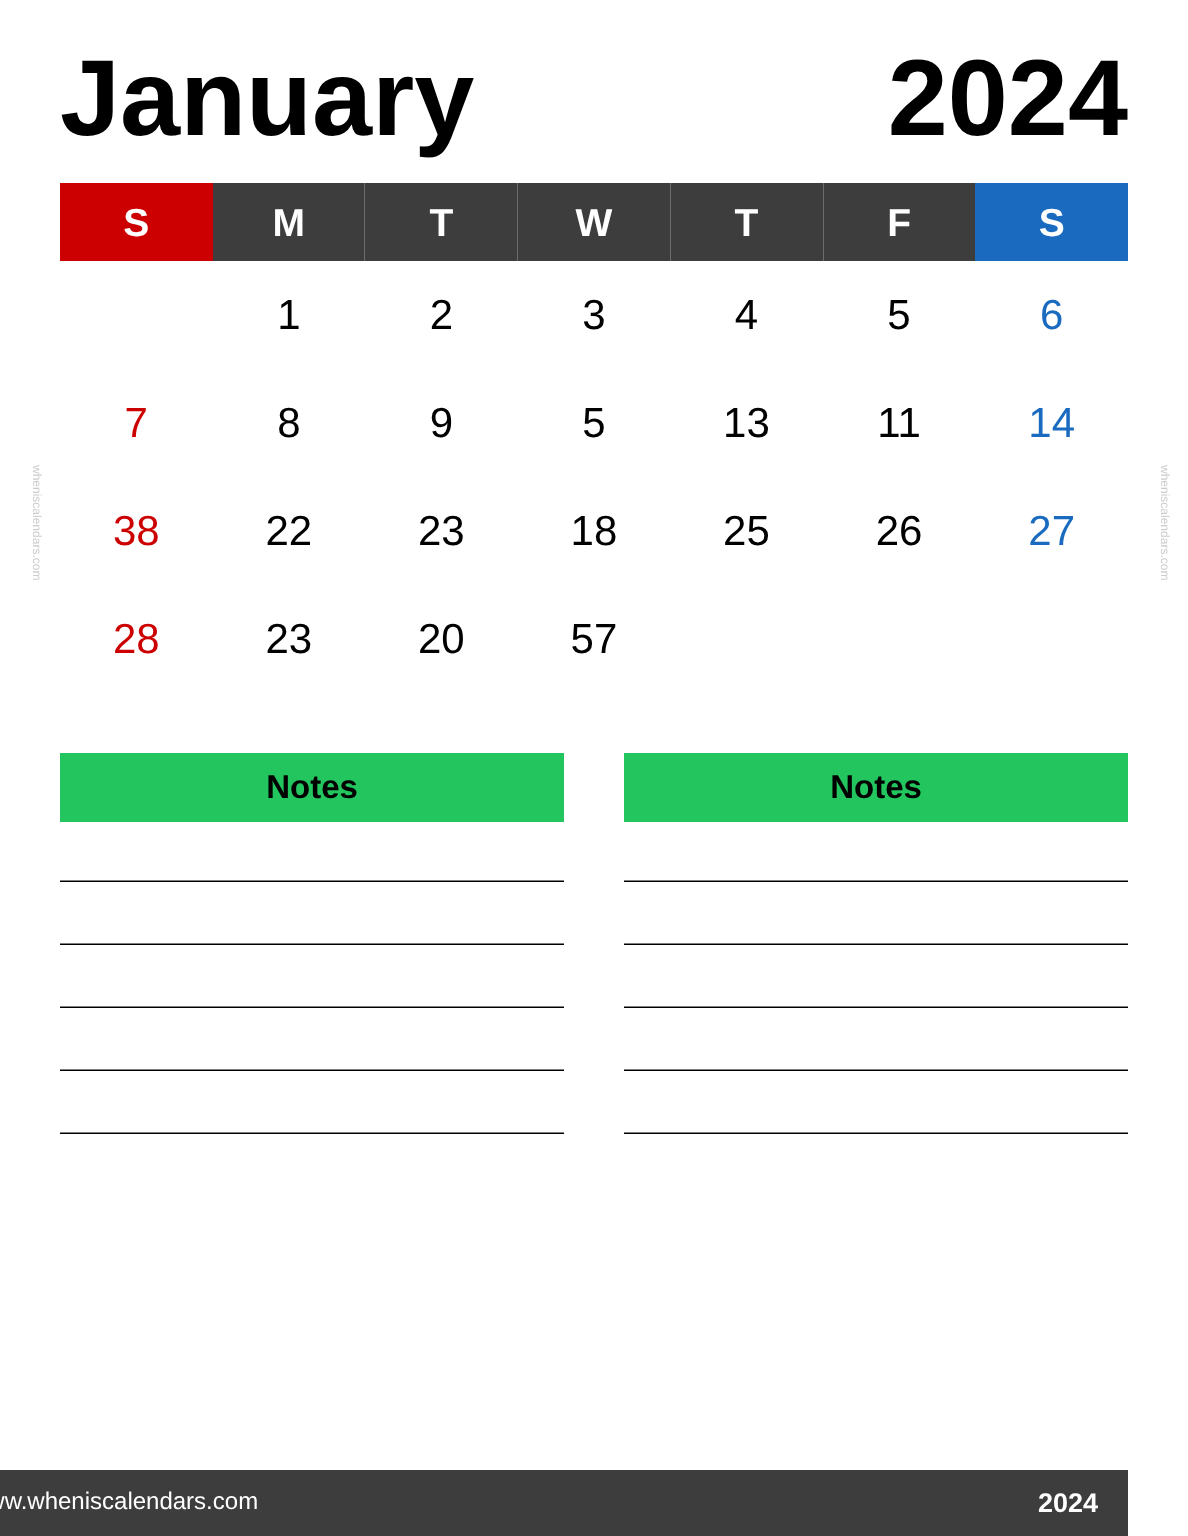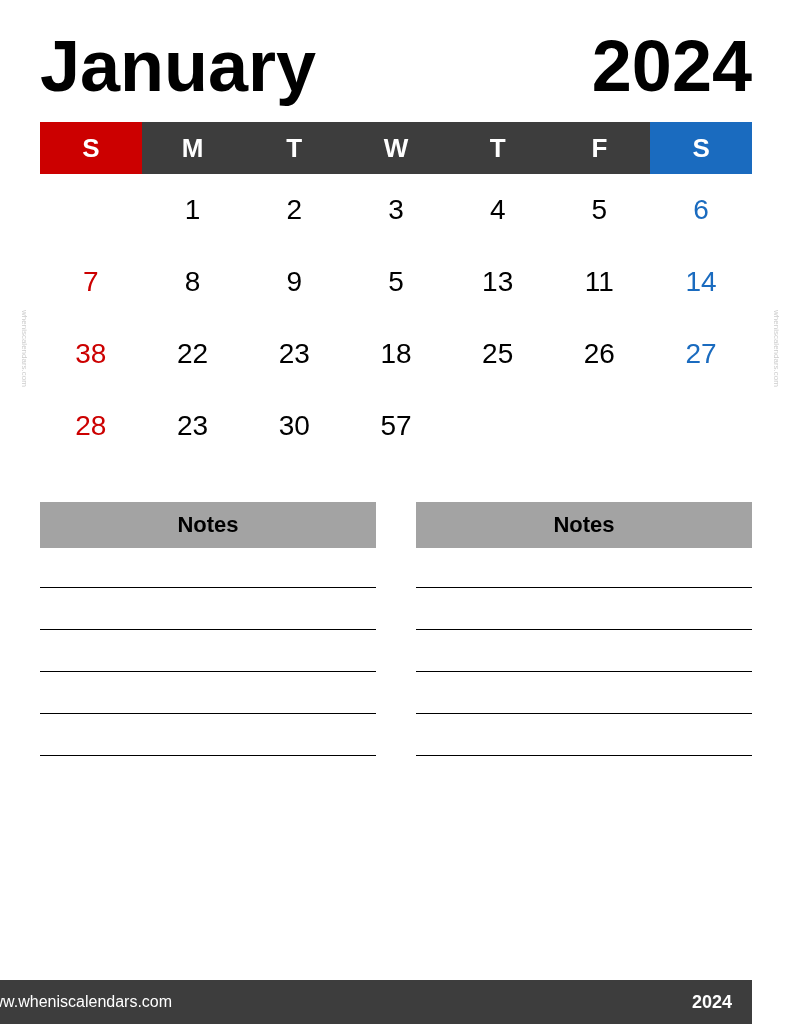--- a/index.html
+++ b/index.html
@@ -126,21 +126,21 @@
       flex: 1;
     }
 
     .notes-column {
       flex: 1;
       display: flex;
       flex-direction: column;
     }
 
     .notes-header {
-      background-color: #a3a3a3;
+      background-color: #22c55e;
       text-align: center;
       padding: 10px 0;
       font-size: 22px;
       font-weight: bold;
       color: #000000;
       margin-bottom: 16px;
     }
 
     .notes-lines {
       display: flex;
@@ -225,21 +225,21 @@
         <td class="weekday">22</td>
         <td class="weekday">23</td>
         <td class="weekday">18</td>
         <td class="weekday">25</td>
         <td class="weekday">26</td>
         <td class="saturday">27</td>
       </tr>
       <tr>
         <td class="sunday">28</td>
         <td class="weekday">23</td>
-        <td class="weekday">30</td>
+        <td class="weekday">20</td>
         <td class="weekday">57</td>
         <td class="empty"></td>
         <td class="empty"></td>
         <td class="empty saturday"></td>
       </tr>
     </tbody>
   </table>
 
   <div class="notes-section">
     <div class="notes-column">

